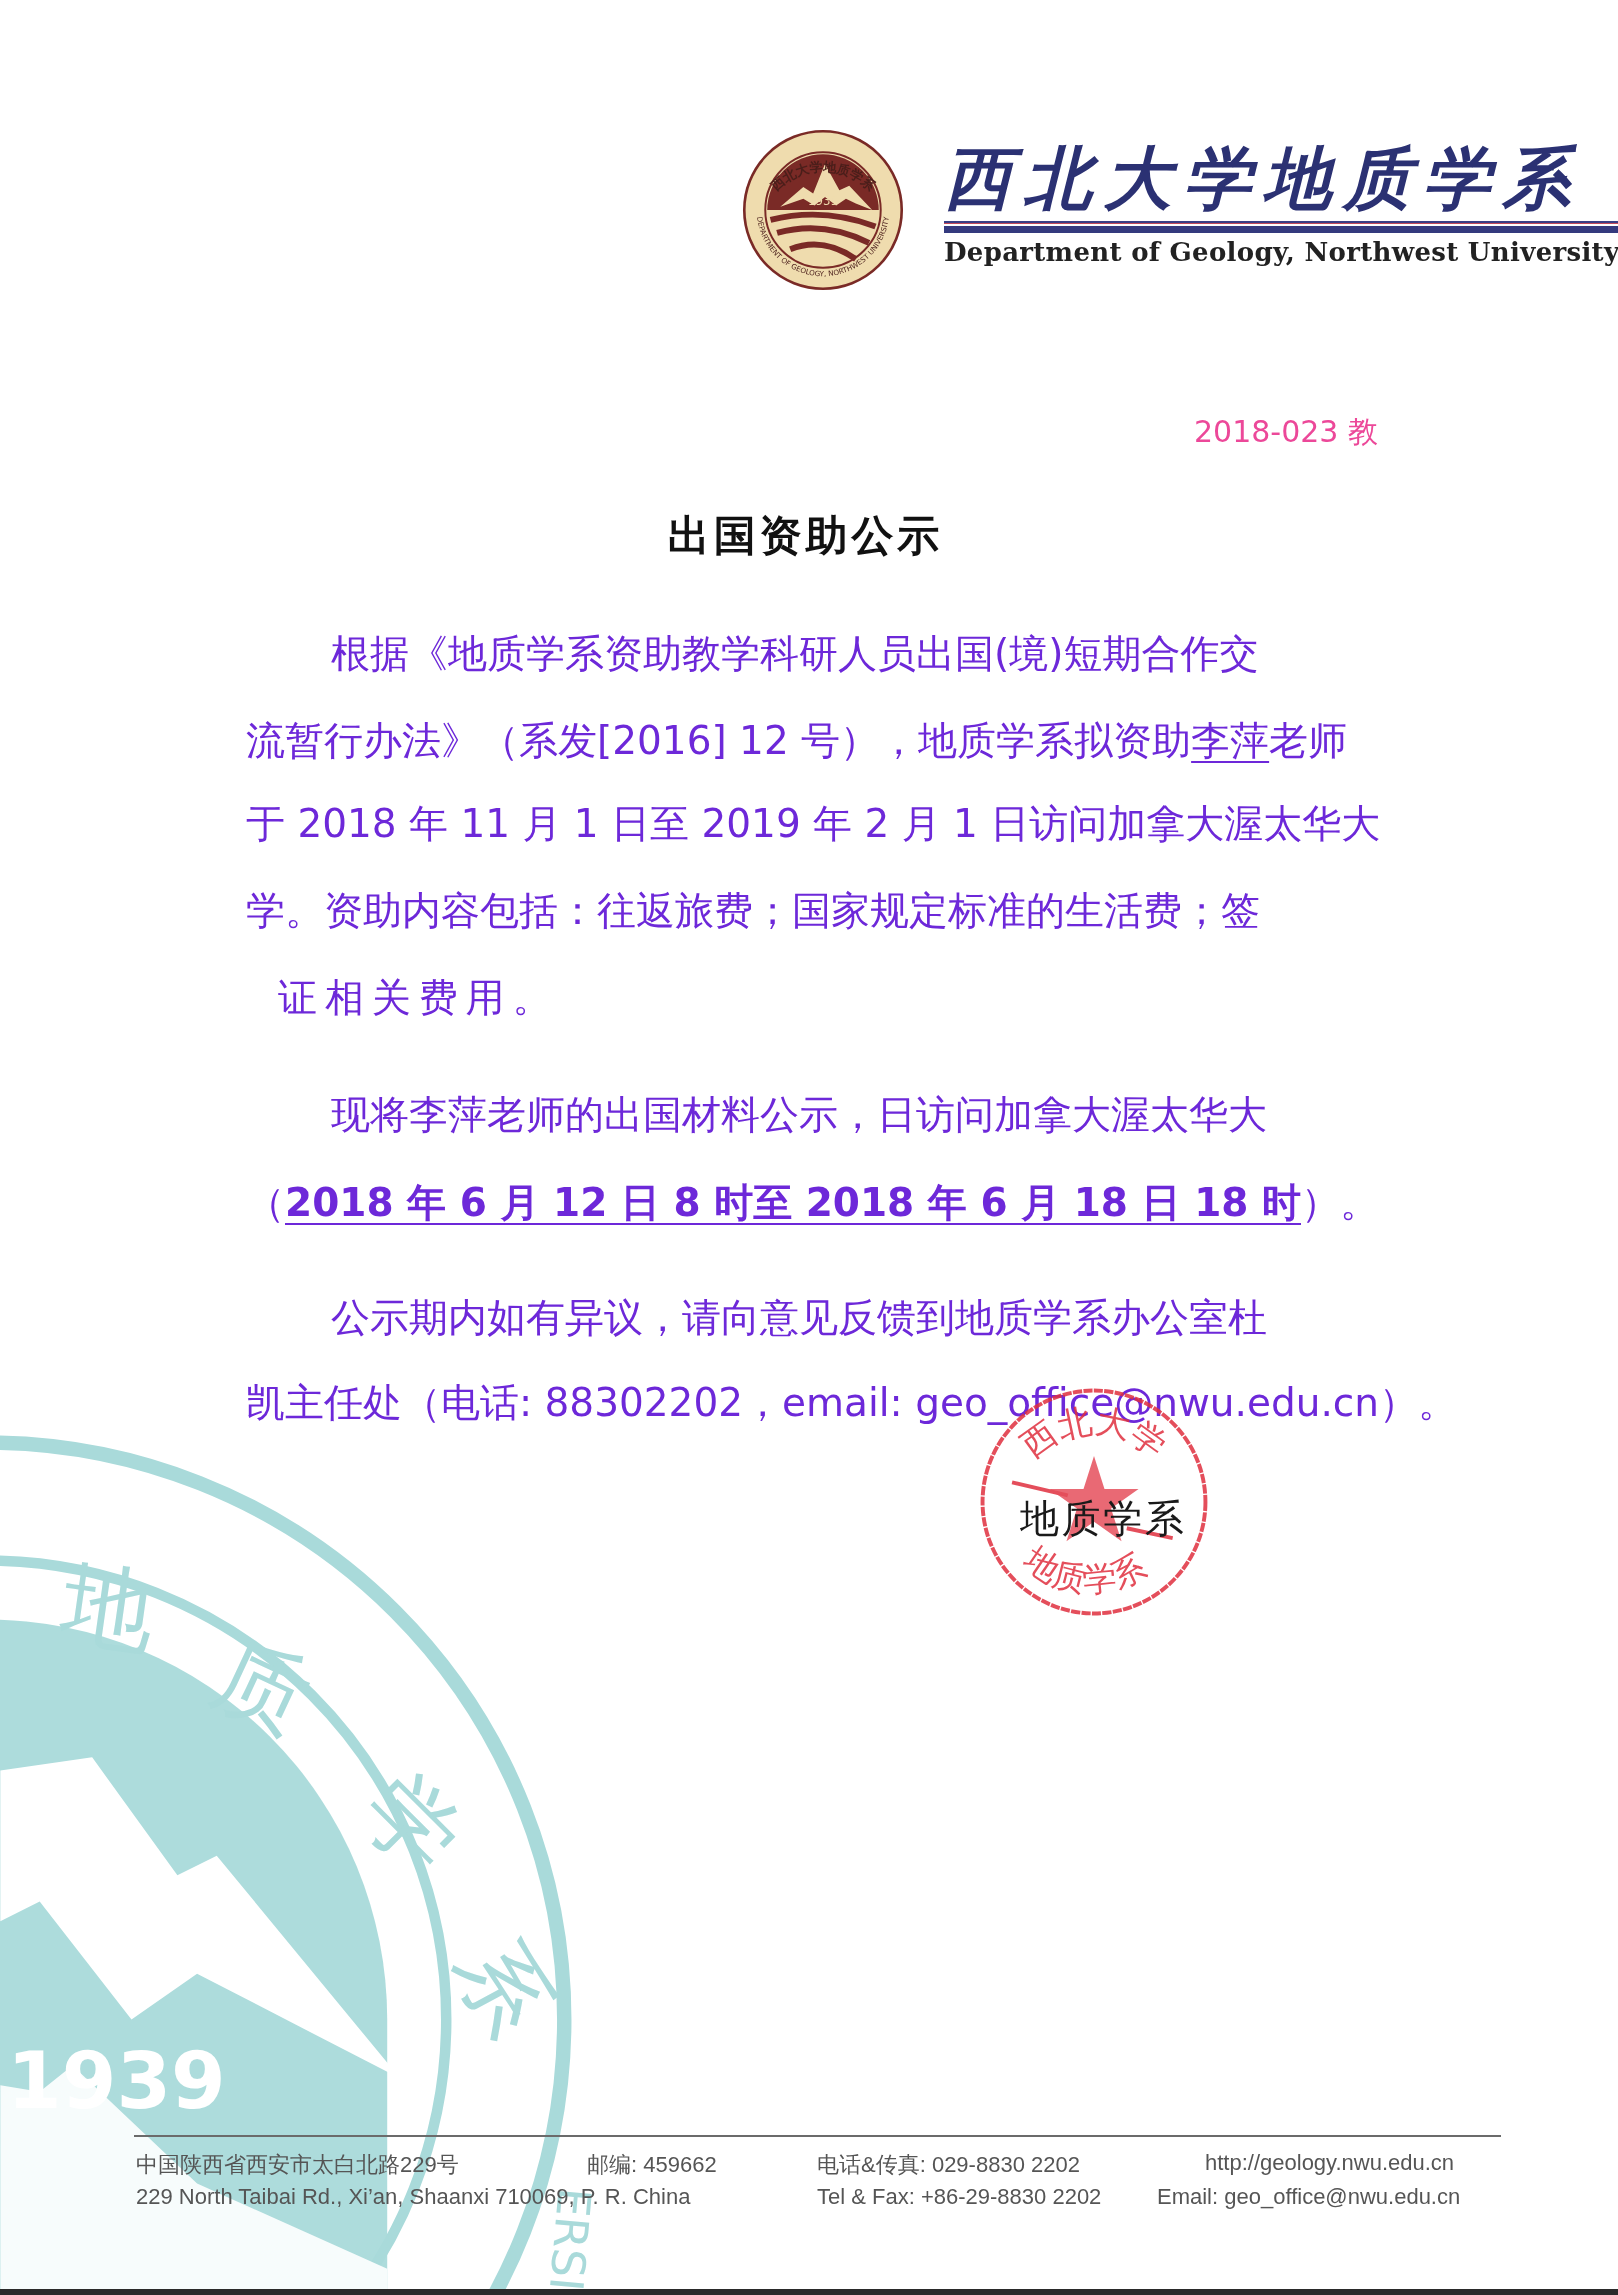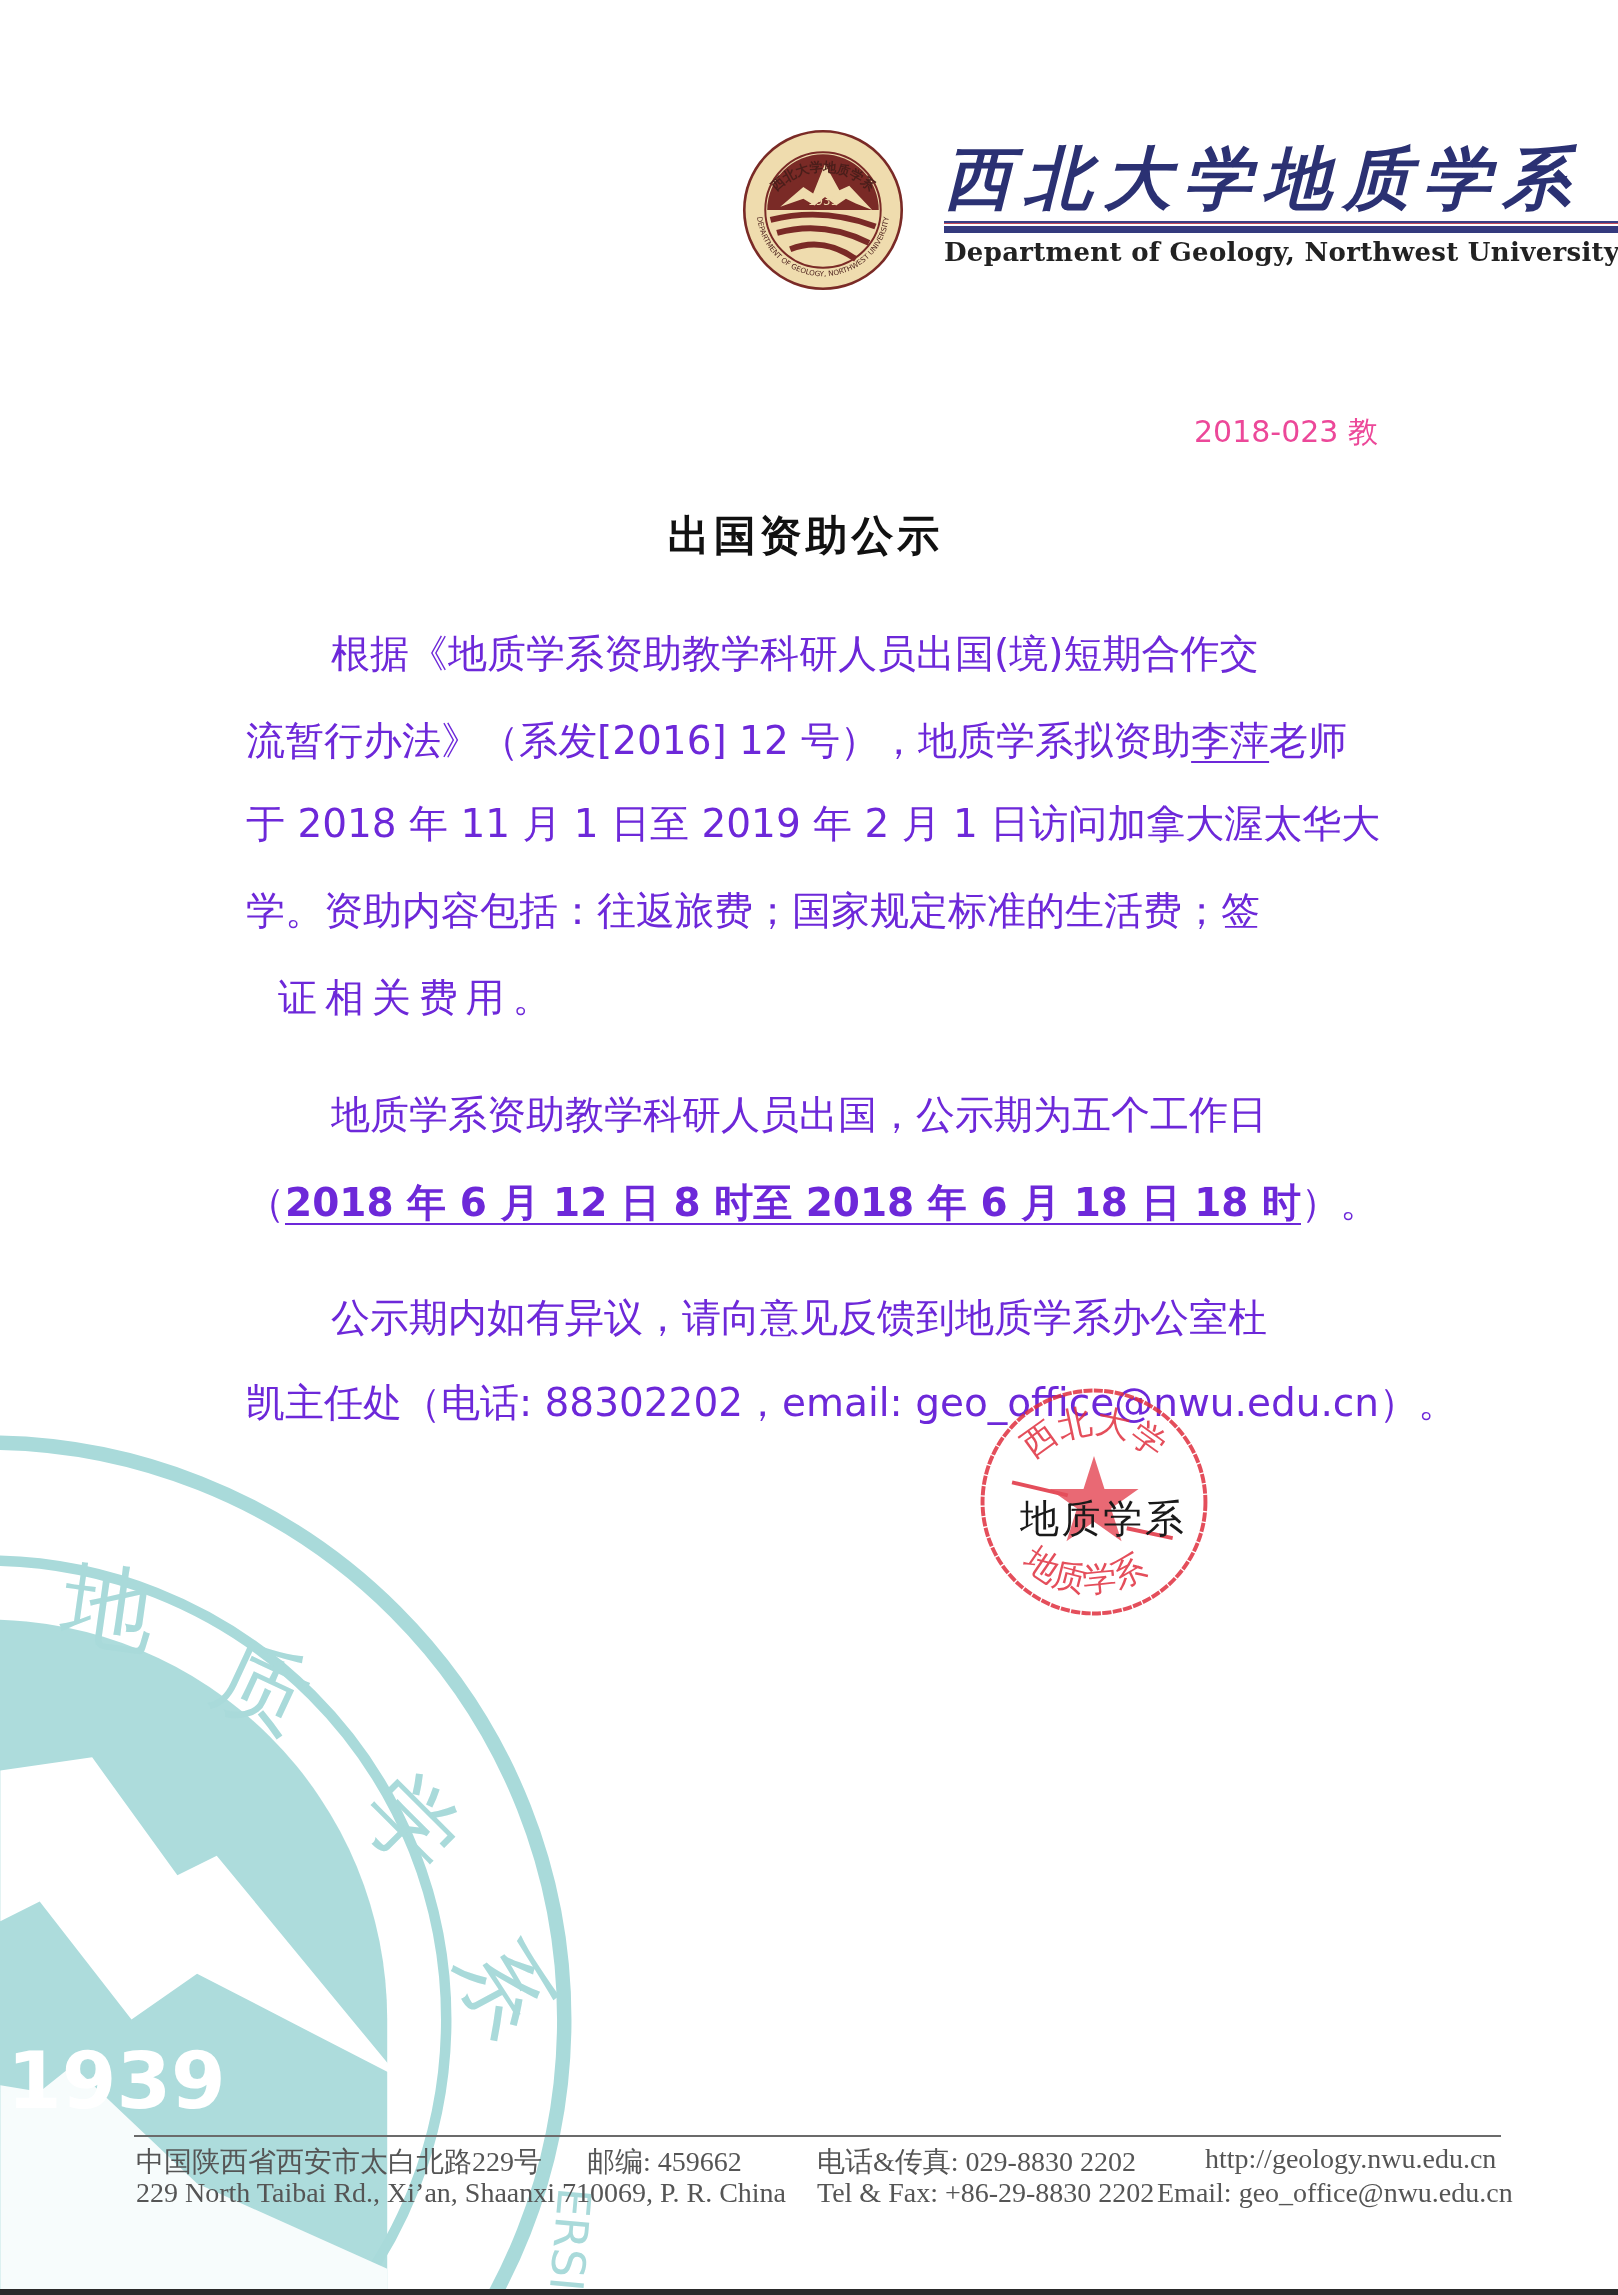--- a/index.html
+++ b/index.html
@@ -38,21 +38,21 @@
   }
   .line.indent { left:331px; width:1043px; }
   .line.short { justify-content:flex-start; letter-spacing:7.9px; }
   .u { text-decoration:underline; text-underline-offset:6.6px; text-decoration-thickness:2px; }
   .bold { font-weight:bold; }
 
   .sig { left:1020px; top:1492px; font-size:39px; font-family:"DejaVu Sans", sans-serif; letter-spacing:2.6px; color:#1a1a1a; white-space:nowrap; }
   #stamp { left:976px; top:1384px; width:236px; height:236px; opacity:0.85; }
 
   .footer-rule { left:134px; top:2135px; width:1367px; height:2px; background:#6b6b6b; }
-  .foot { font-size:28px; color:#555; font-family:Liberation Serif, serif; white-space:nowrap; }
+  .foot { font-size:22px; color:#555; font-family:Liberation Sans, sans-serif; white-space:nowrap;margin-top:7px; }
   .bottom-strip { left:0; top:2289px; width:1619px; height:6.6px; background:#2a2a2a; }
 </style>
 </head>
 <body>
 
 <svg id="watermark" class="abs" viewBox="0 0 2468 3500">
   <g fill="none" stroke="#a9dada">
     <circle cx="-20" cy="3080" r="880" stroke-width="22"></circle>
     <circle cx="-20" cy="3080" r="700" stroke-width="16"></circle>
   </g>
@@ -110,21 +110,21 @@
   <span>于 2018 年 11 月 1 日至 2019 年 2 月 1 日访问加拿大渥太华大</span>
 </div>
 <div class="abs line" style="top:885px;">
   <span>学。资助内容包括：往返旅费；国家规定标准的生活费；签</span>
 </div>
 <div class="abs line short" style="top:972px;margin-left:32px;">
   <span>证相关费用。</span>
 </div>
 
 <div class="abs line indent" style="top:1089px;">
-  <span>地质学系资助教学科研人员出国，公示期为五个工作日</span>
+  <span>现将李萍老师的出国材料公示，日访问加拿大渥太华大</span>
 </div>
 <div class="abs line short" style="top:1177px; letter-spacing:0;">
   <span>
     <span>（</span><span class="u bold">2018 年 6 月 12 日 8 时至 2018 年 6 月 18 日 18 时</span><span>）。</span>
   </span>
 </div>
 
 <div class="abs line indent" style="top:1292px;">
   <span>公示期内如有异议，请向意见反馈到地质学系办公室杜</span>
 </div>

